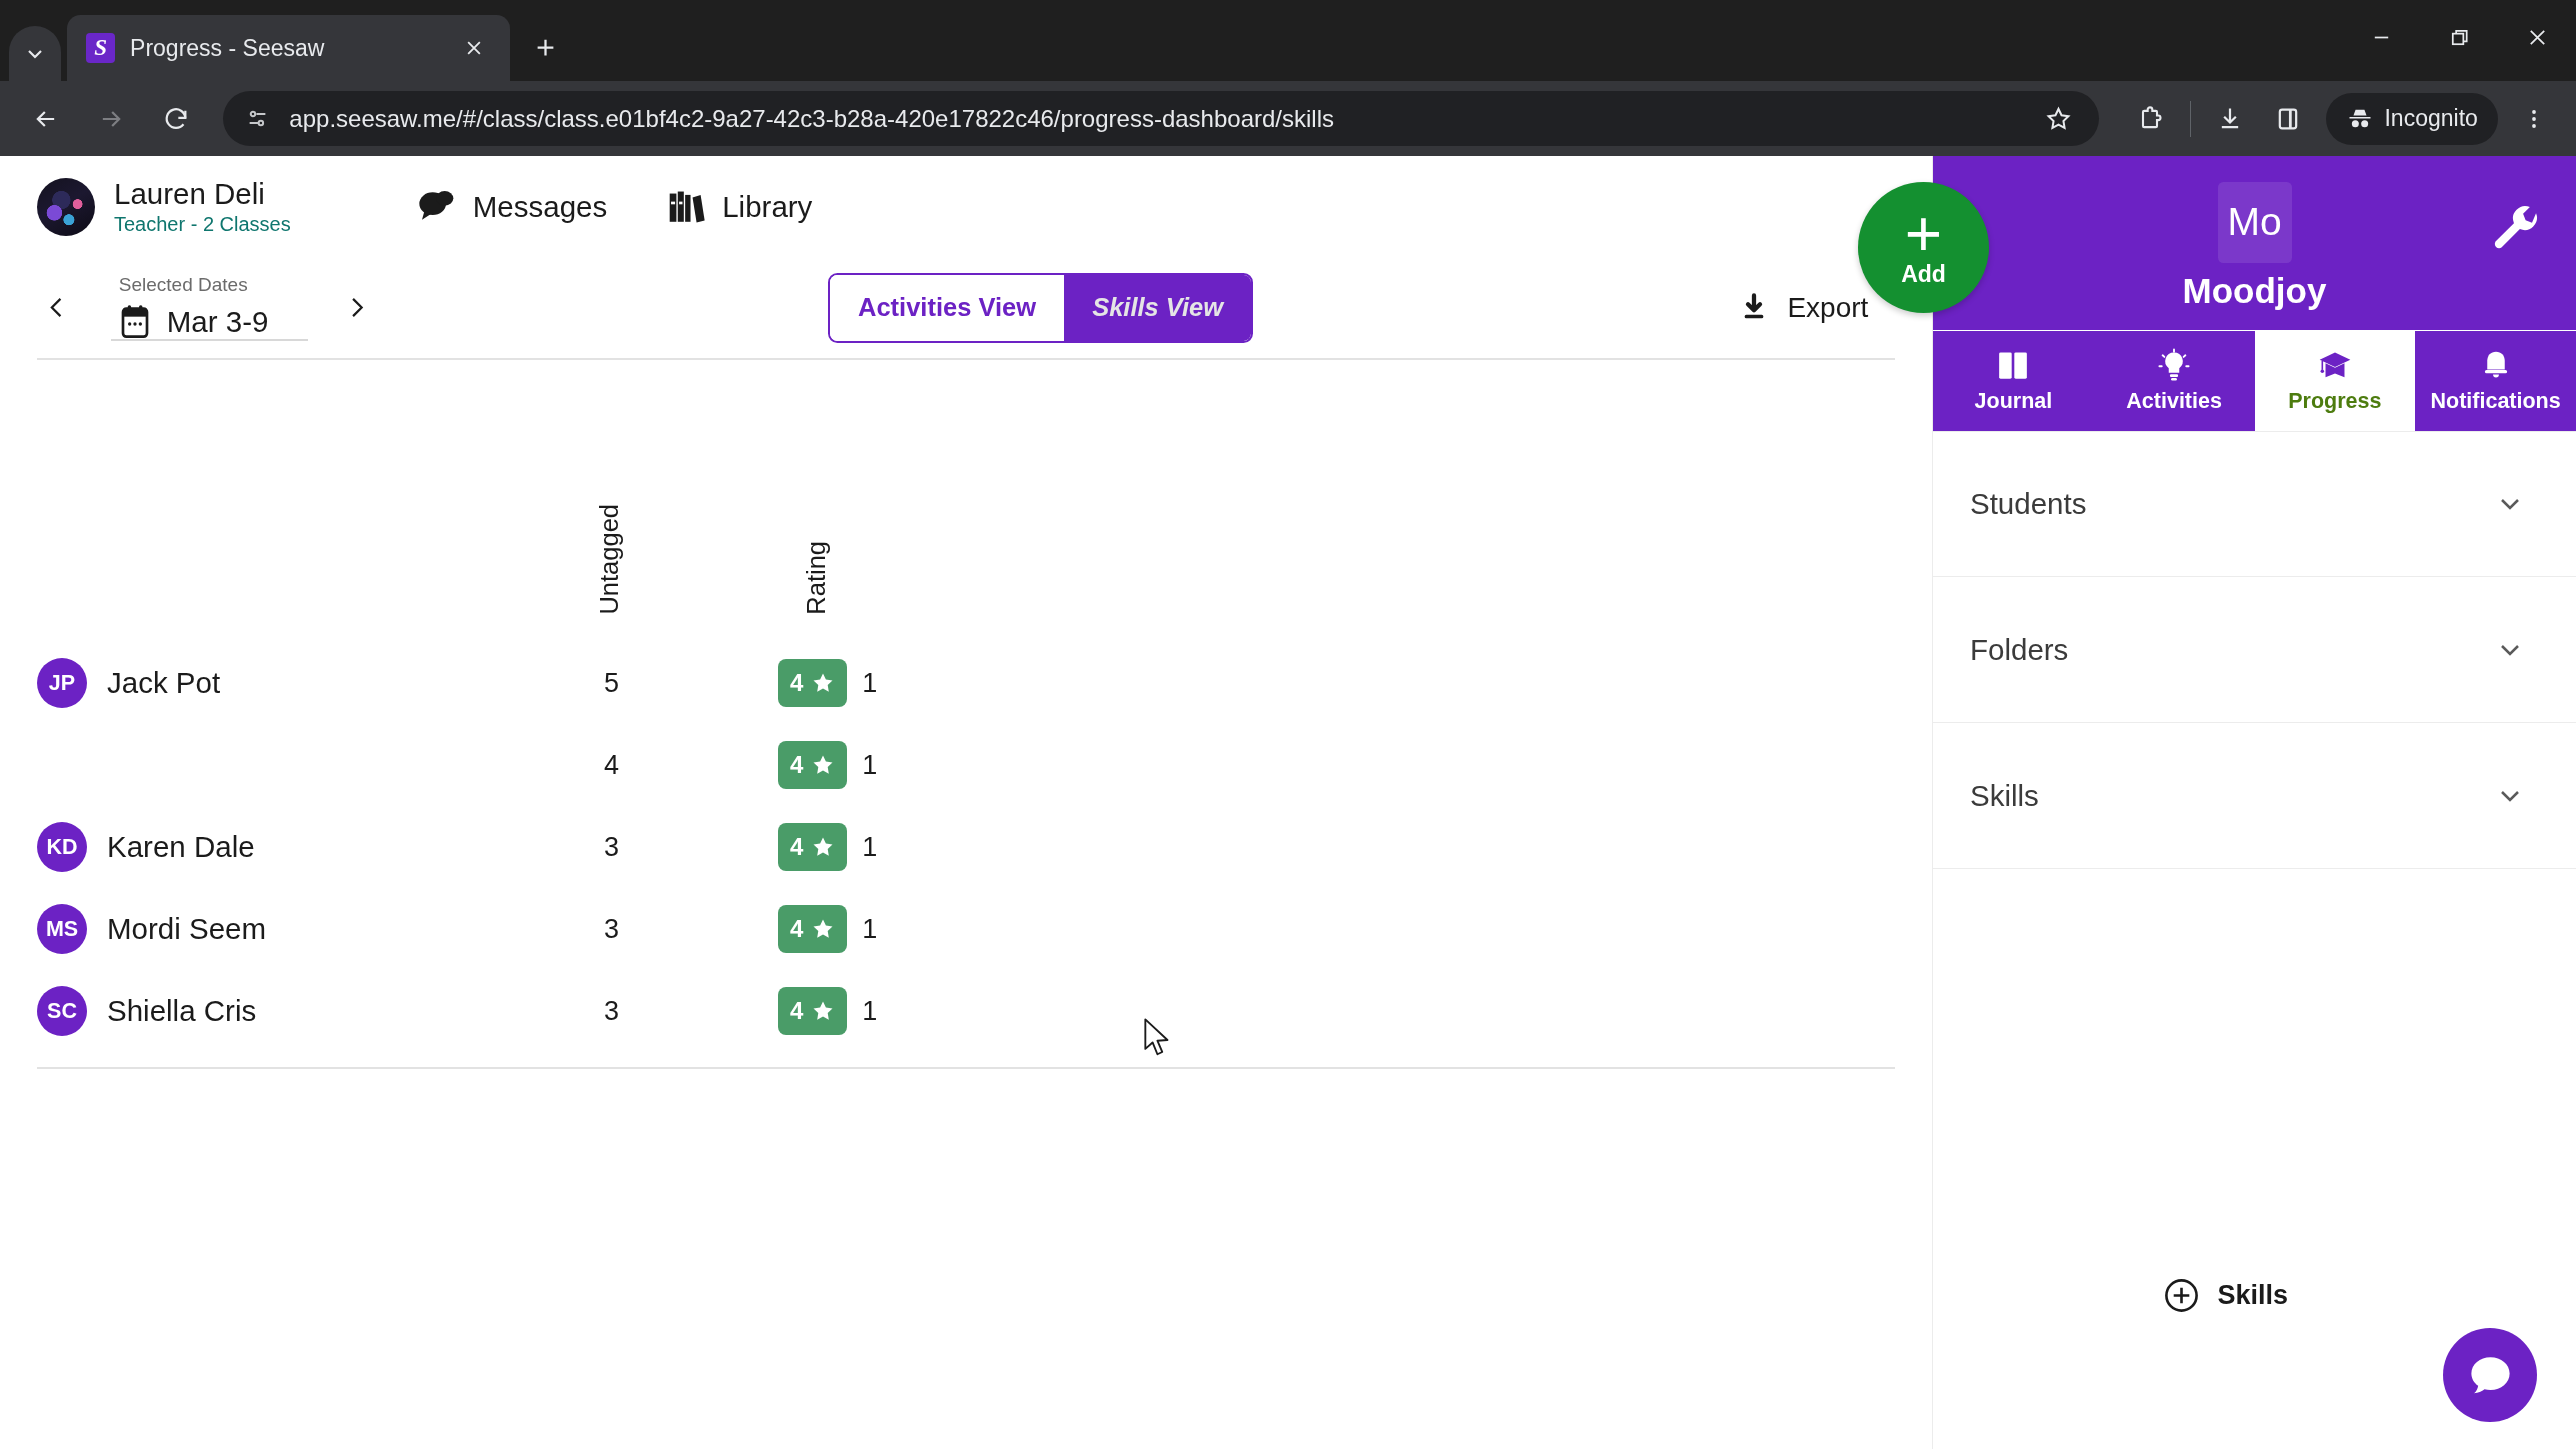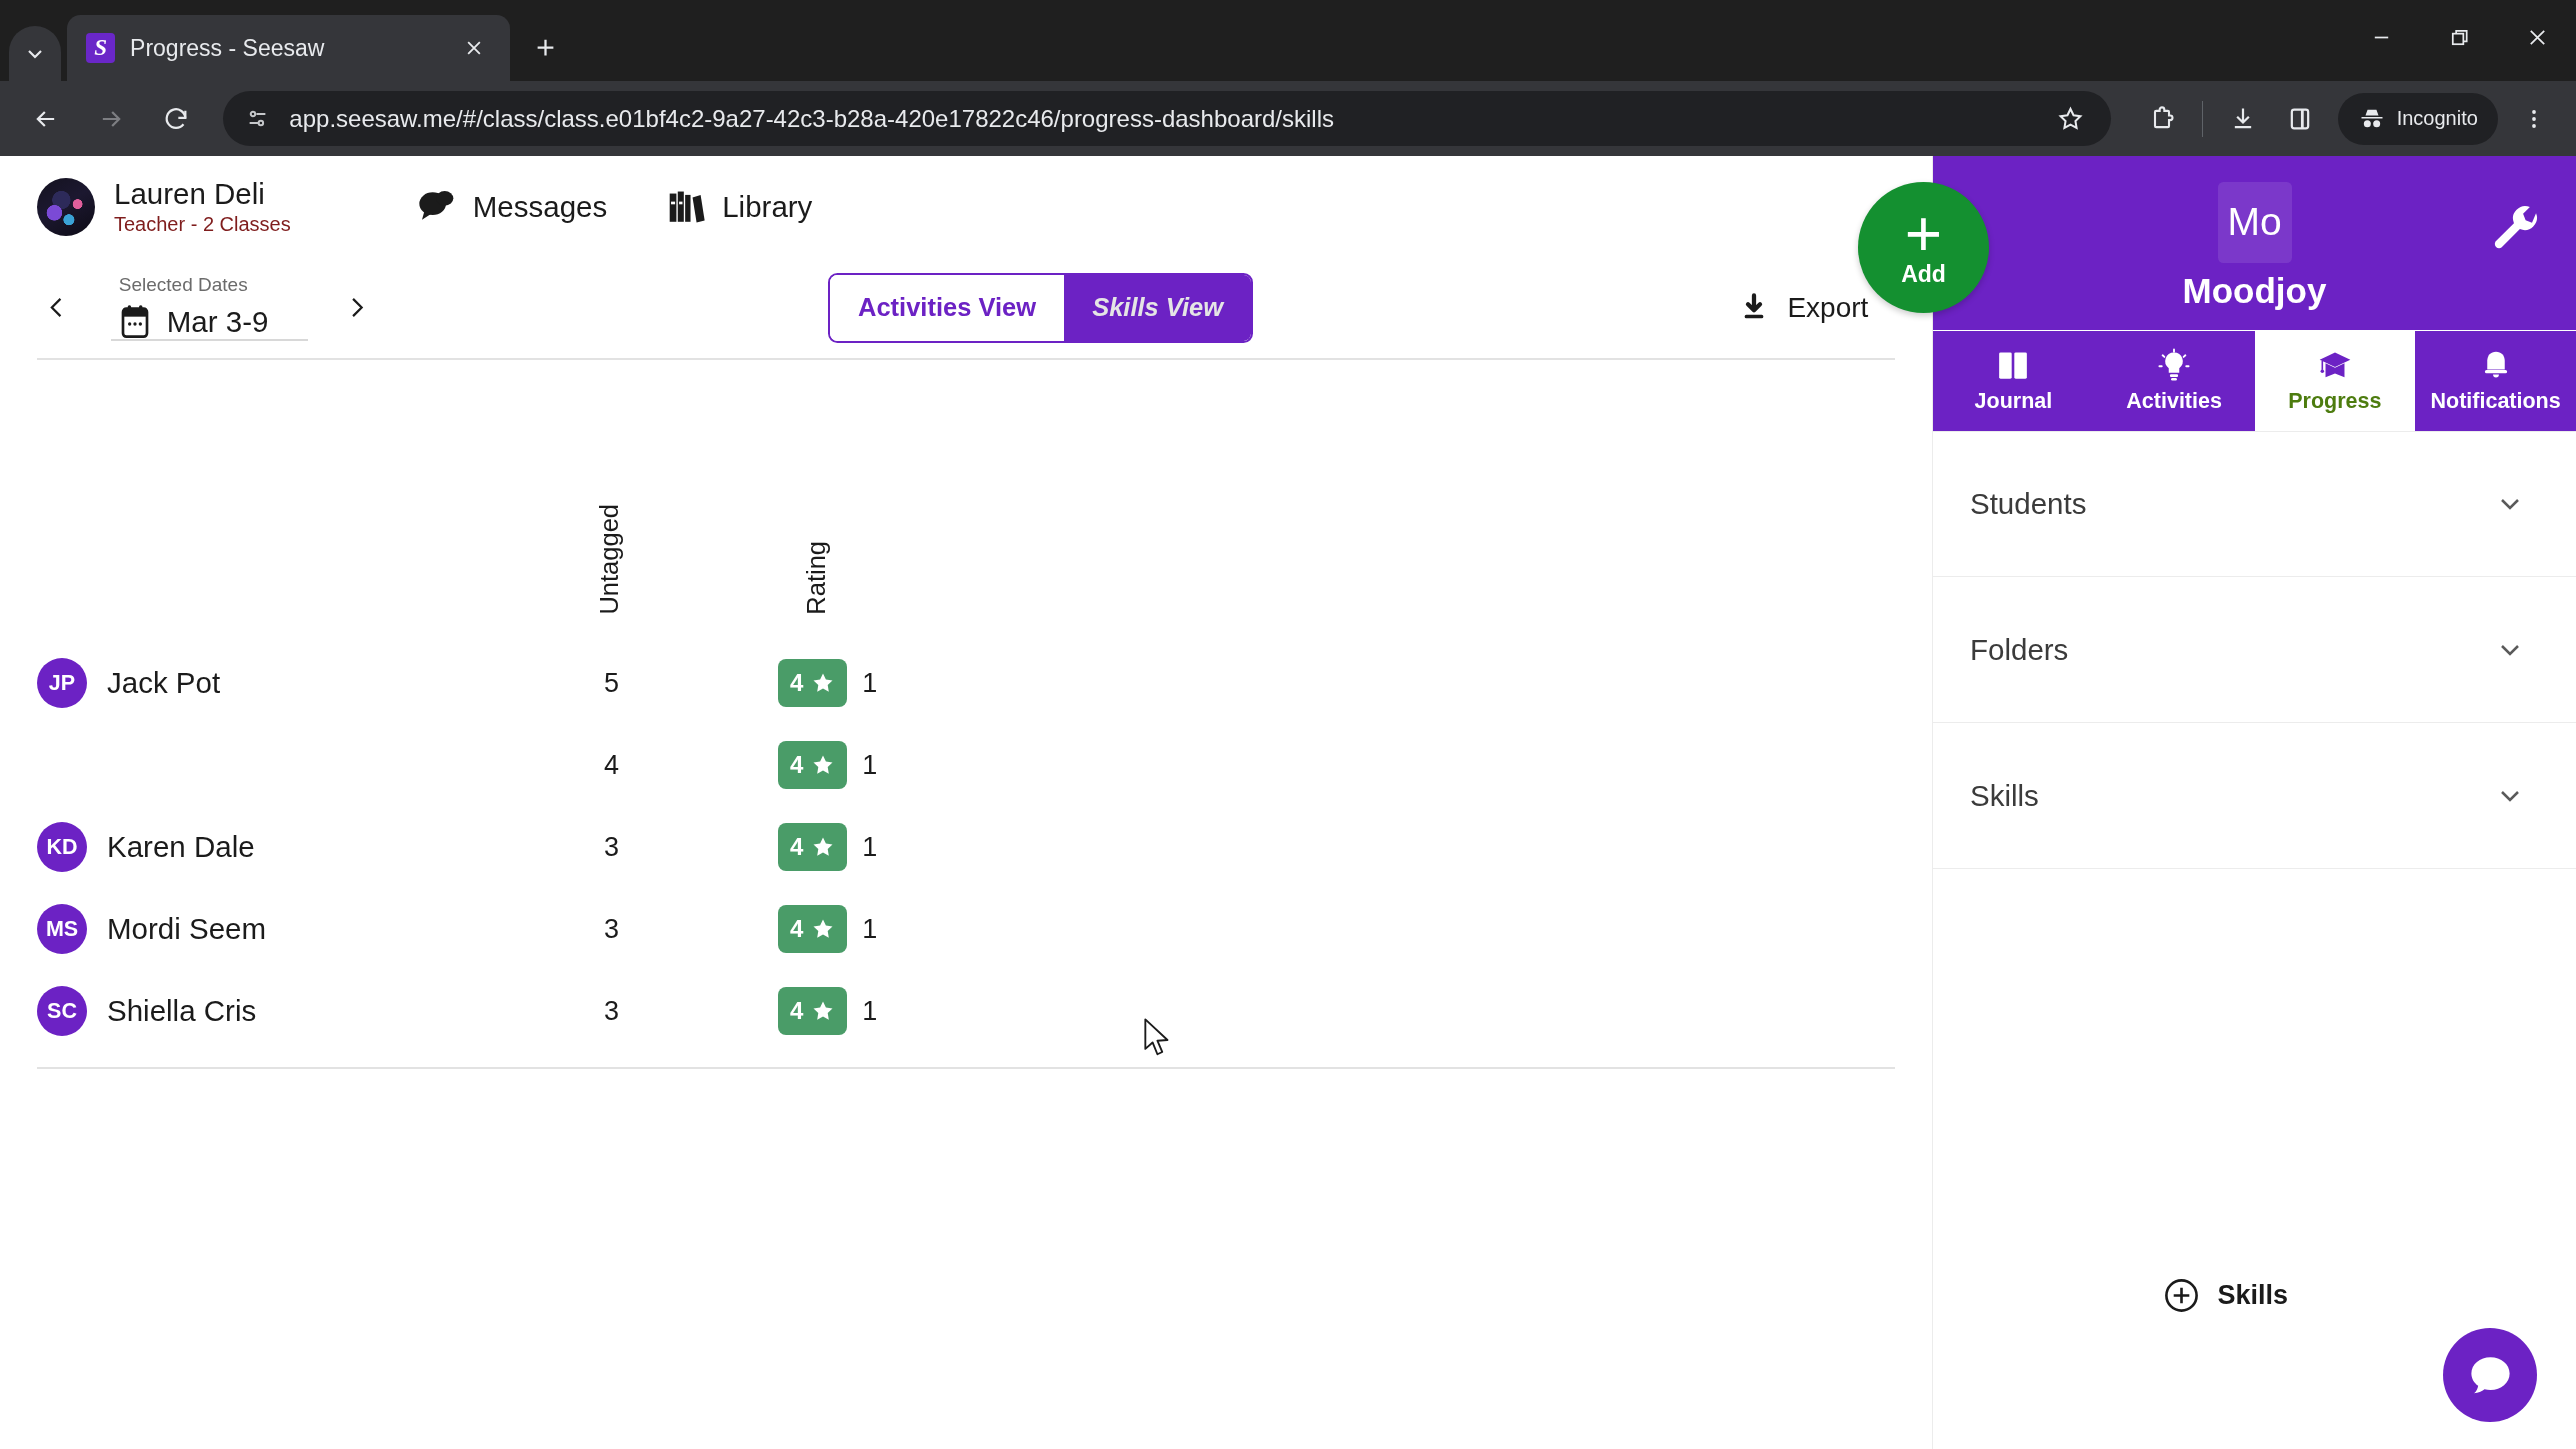--- a/index.html
+++ b/index.html
@@ -112,21 +112,21 @@
   .tb-sep { width: 1.3px; height: 36px; background: #5f6368; margin: 0 8px; }
   .incognito-pill {
     height: 52px;
     background: #202124;
     border-radius: 27px;
     display: flex; align-items: center;
     gap: 10.7px; padding: 0 20px;
     margin-left: 6.7px;
   }
   .incognito-pill svg { width: 28px; height: 28px; }
-  .incognito-pill span { color: #e8eaed; font-size: 20px; }
+  .incognito-pill span { color: #e8eaed; font-size: 23px; }
   .kebab { width: 50px; height: 52px; display:flex; align-items:center; justify-content:center; margin-left: 5.4px;}
   .kebab svg { width: 24px; height: 24px; }
 
   
   .page { flex: 1; display: flex; background: #ffffff; position: relative; }
   .content { flex: 1; position: relative; overflow: hidden; }
 
   
   .app-header {
     height: 101px;
@@ -140,21 +140,21 @@
     background:
       radial-gradient(circle at 30% 60%, #7b4ad6 0 14%, transparent 15%),
       radial-gradient(circle at 55% 72%, #3aa2d6 0 10%, transparent 11%),
       radial-gradient(circle at 70% 45%, #e05f9c 0 9%, transparent 10%),
       radial-gradient(circle at 42% 38%, #2d2a5a 0 18%, transparent 19%),
       linear-gradient(150deg, #14121f 0%, #1c1830 45%, #0d0b15 100%);
     flex-shrink: 0;
   }
   .profile-txt { line-height: 1.25; }
   .profile-name { font-size: 29.5px; color: #1b1b1b; font-weight: 400; }
-  .profile-sub { font-size: 20px; color: #7f1d1d; }
+  .profile-sub { font-size: 20px; color: #0f766e; }
 
   .hdr-link { display: flex; align-items: center; gap: 16px; }
   .hdr-link span { font-size: 29.5px; color: #1b1b1b; }
   .hdr-link svg { flex-shrink: 0; }
 
   
   .ctrl-row {
     display: flex; align-items: center;
     padding: 0 37px;
     height: 101px;

